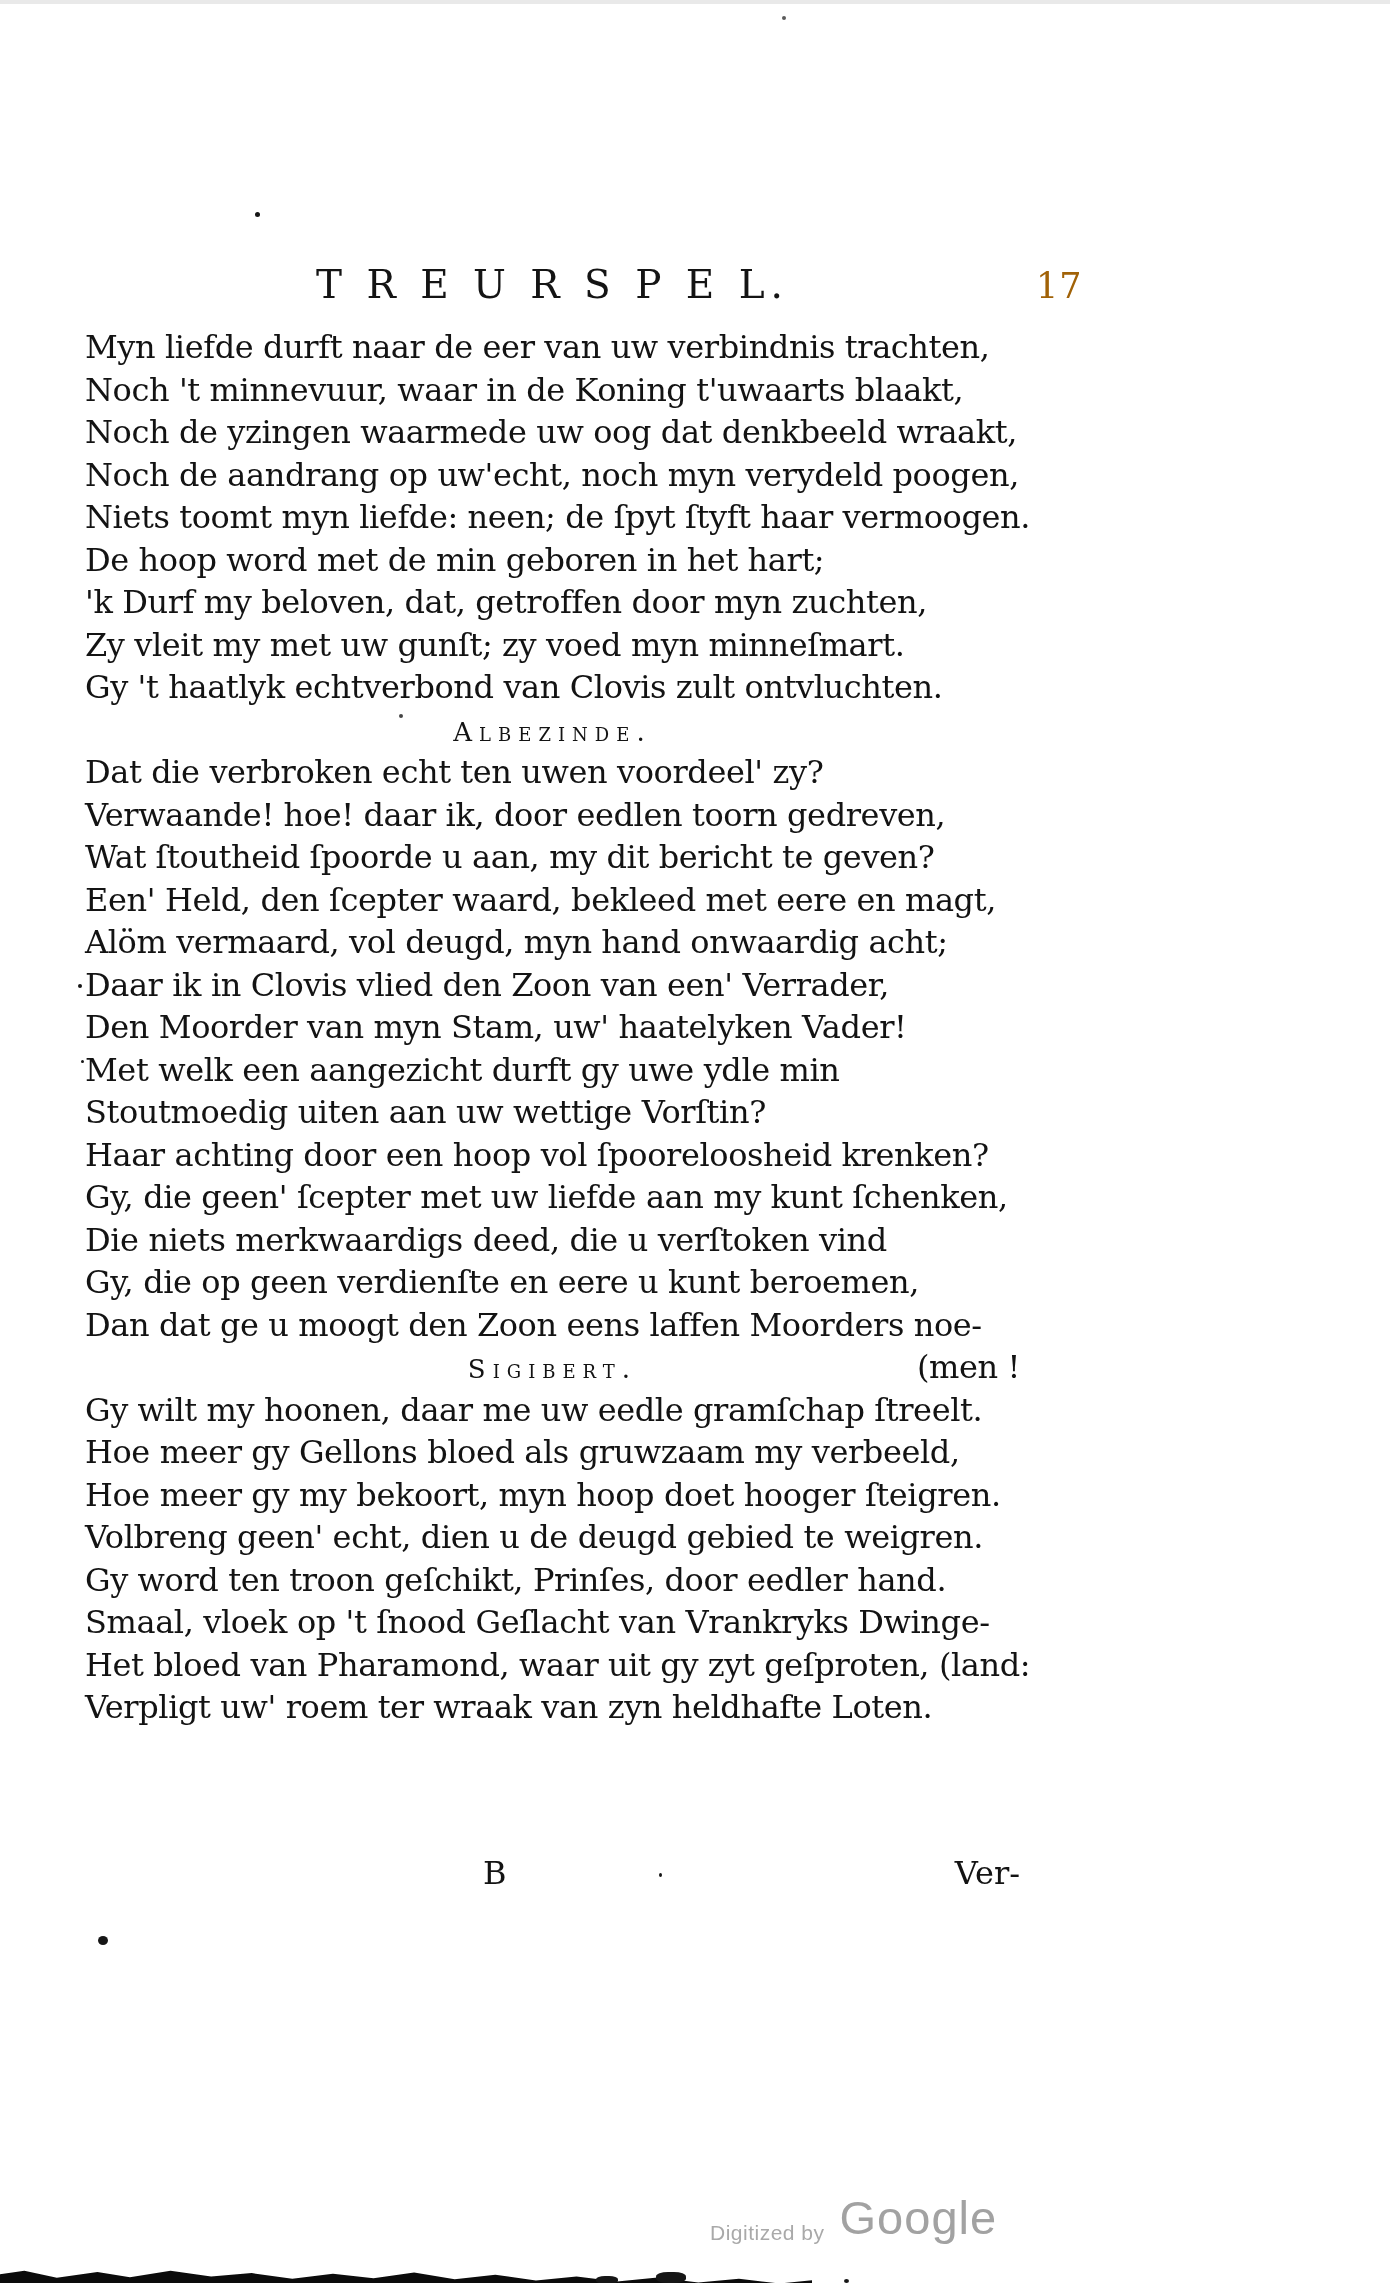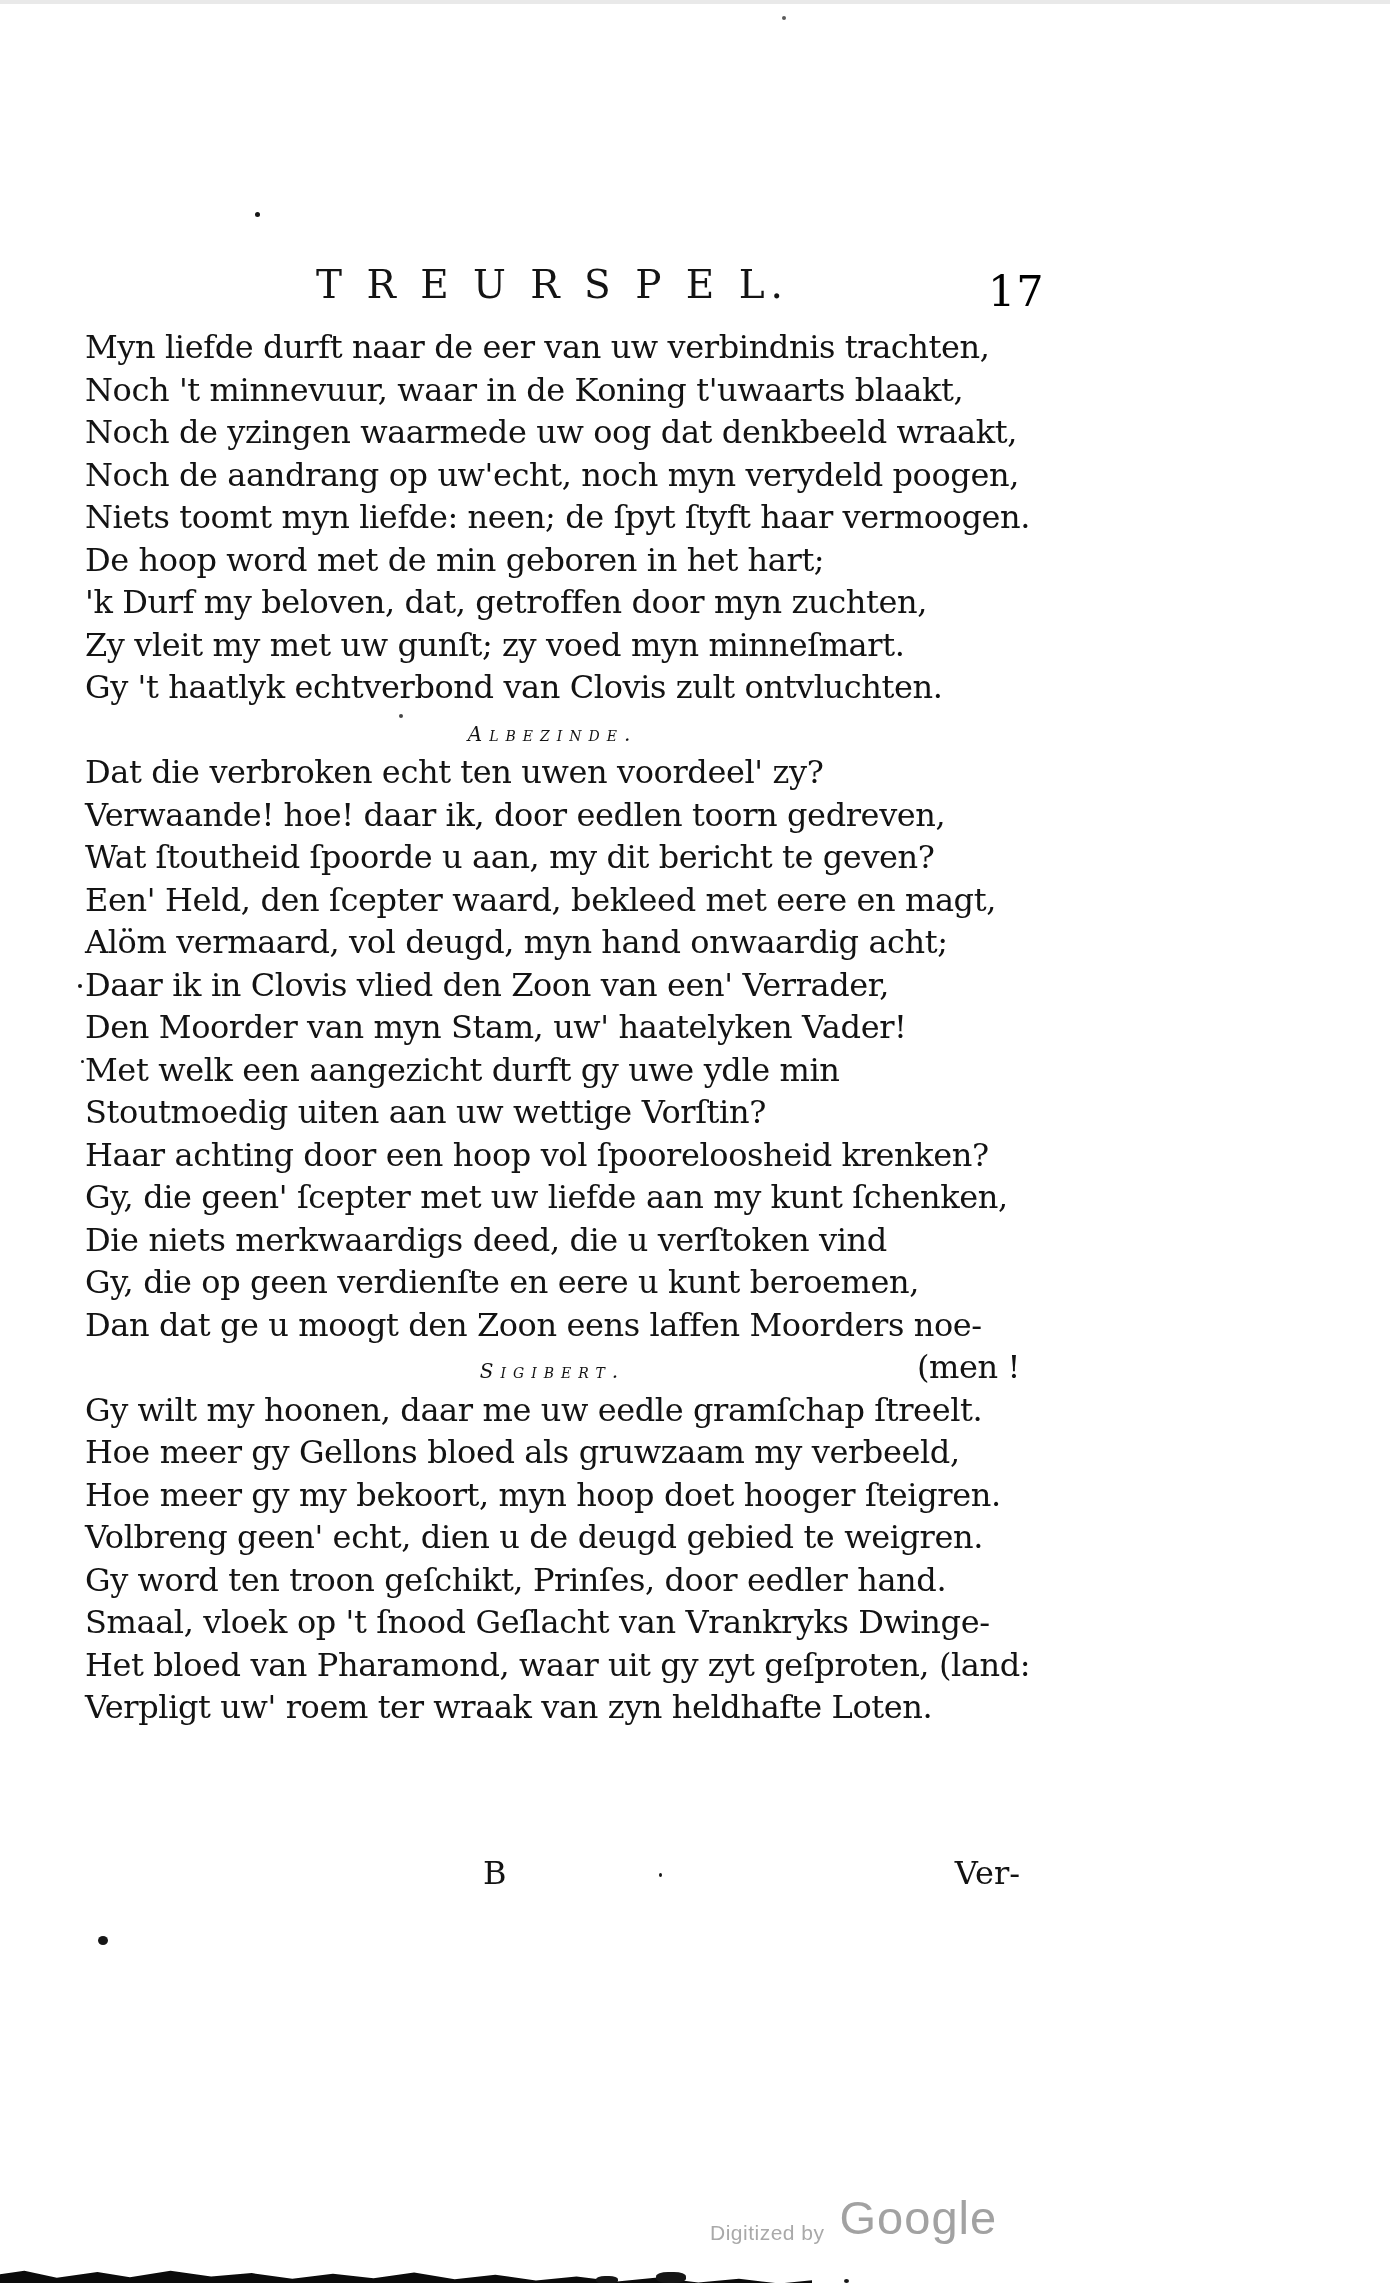--- a/index.html
+++ b/index.html
@@ -12,33 +12,33 @@
     color:#131313;
     overflow:hidden;
   }
   
   .header-band { position:absolute; left:85px; top:258px; width:935px; text-align:center; }
   .page-title {
     font-size:39px; letter-spacing:6px; white-space:nowrap;
     color:#141414;
   }
   .page-number {
-    position:absolute; left:988px; top:262px;
-    font-size:43px; letter-spacing:1px; color:#000000;
+    position:absolute; left:1036px; top:262px;
+    font-size:35px; letter-spacing:1px; color:#a16207;
   }
   
   .text-body {
     position:absolute; left:85px; top:322px; width:935px;
     font-size:32px; letter-spacing:-0.4px; white-space:nowrap;
   }
   .row { height:42.5px; line-height:42.5px; position:relative; }
   .row.speaker { text-align:center; }
   .row.speaker .t {
     font-variant:small-caps;
-    font-size:20px; letter-spacing:7px;font-style:italic;
+    font-size:26px; letter-spacing:7px;
   }
   .turnover { position:absolute; right:0; top:0; font-size:32px; letter-spacing:-0.4px; }
   
   .signature-row {
     position:absolute; left:85px; top:1848px; width:935px; height:42px;
     font-size:32px; line-height:42px;
   }
   .signature-mark { position:absolute; left:398px; }
   .catchword { position:absolute; right:0; }
   

